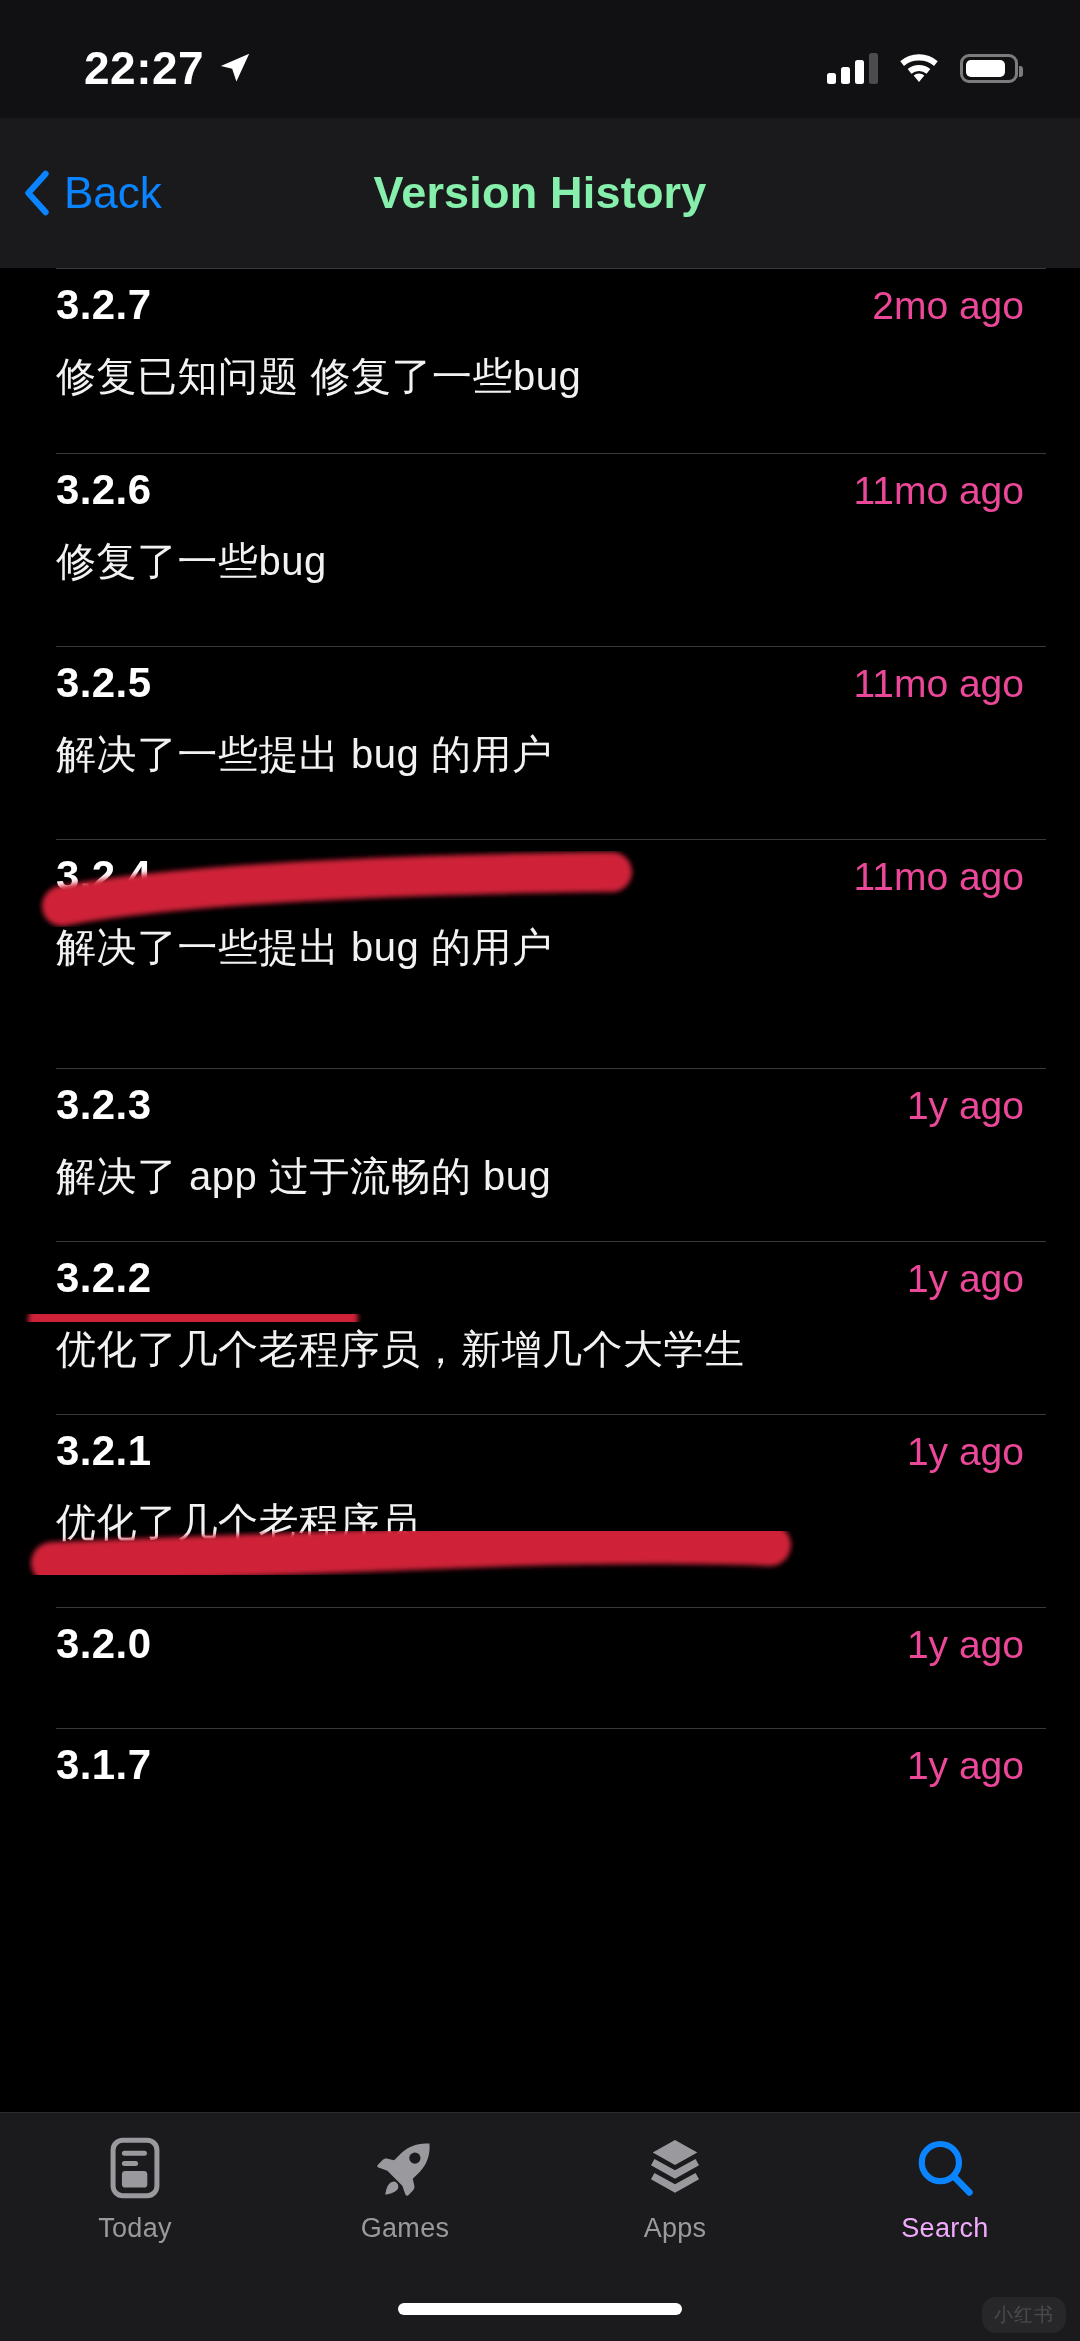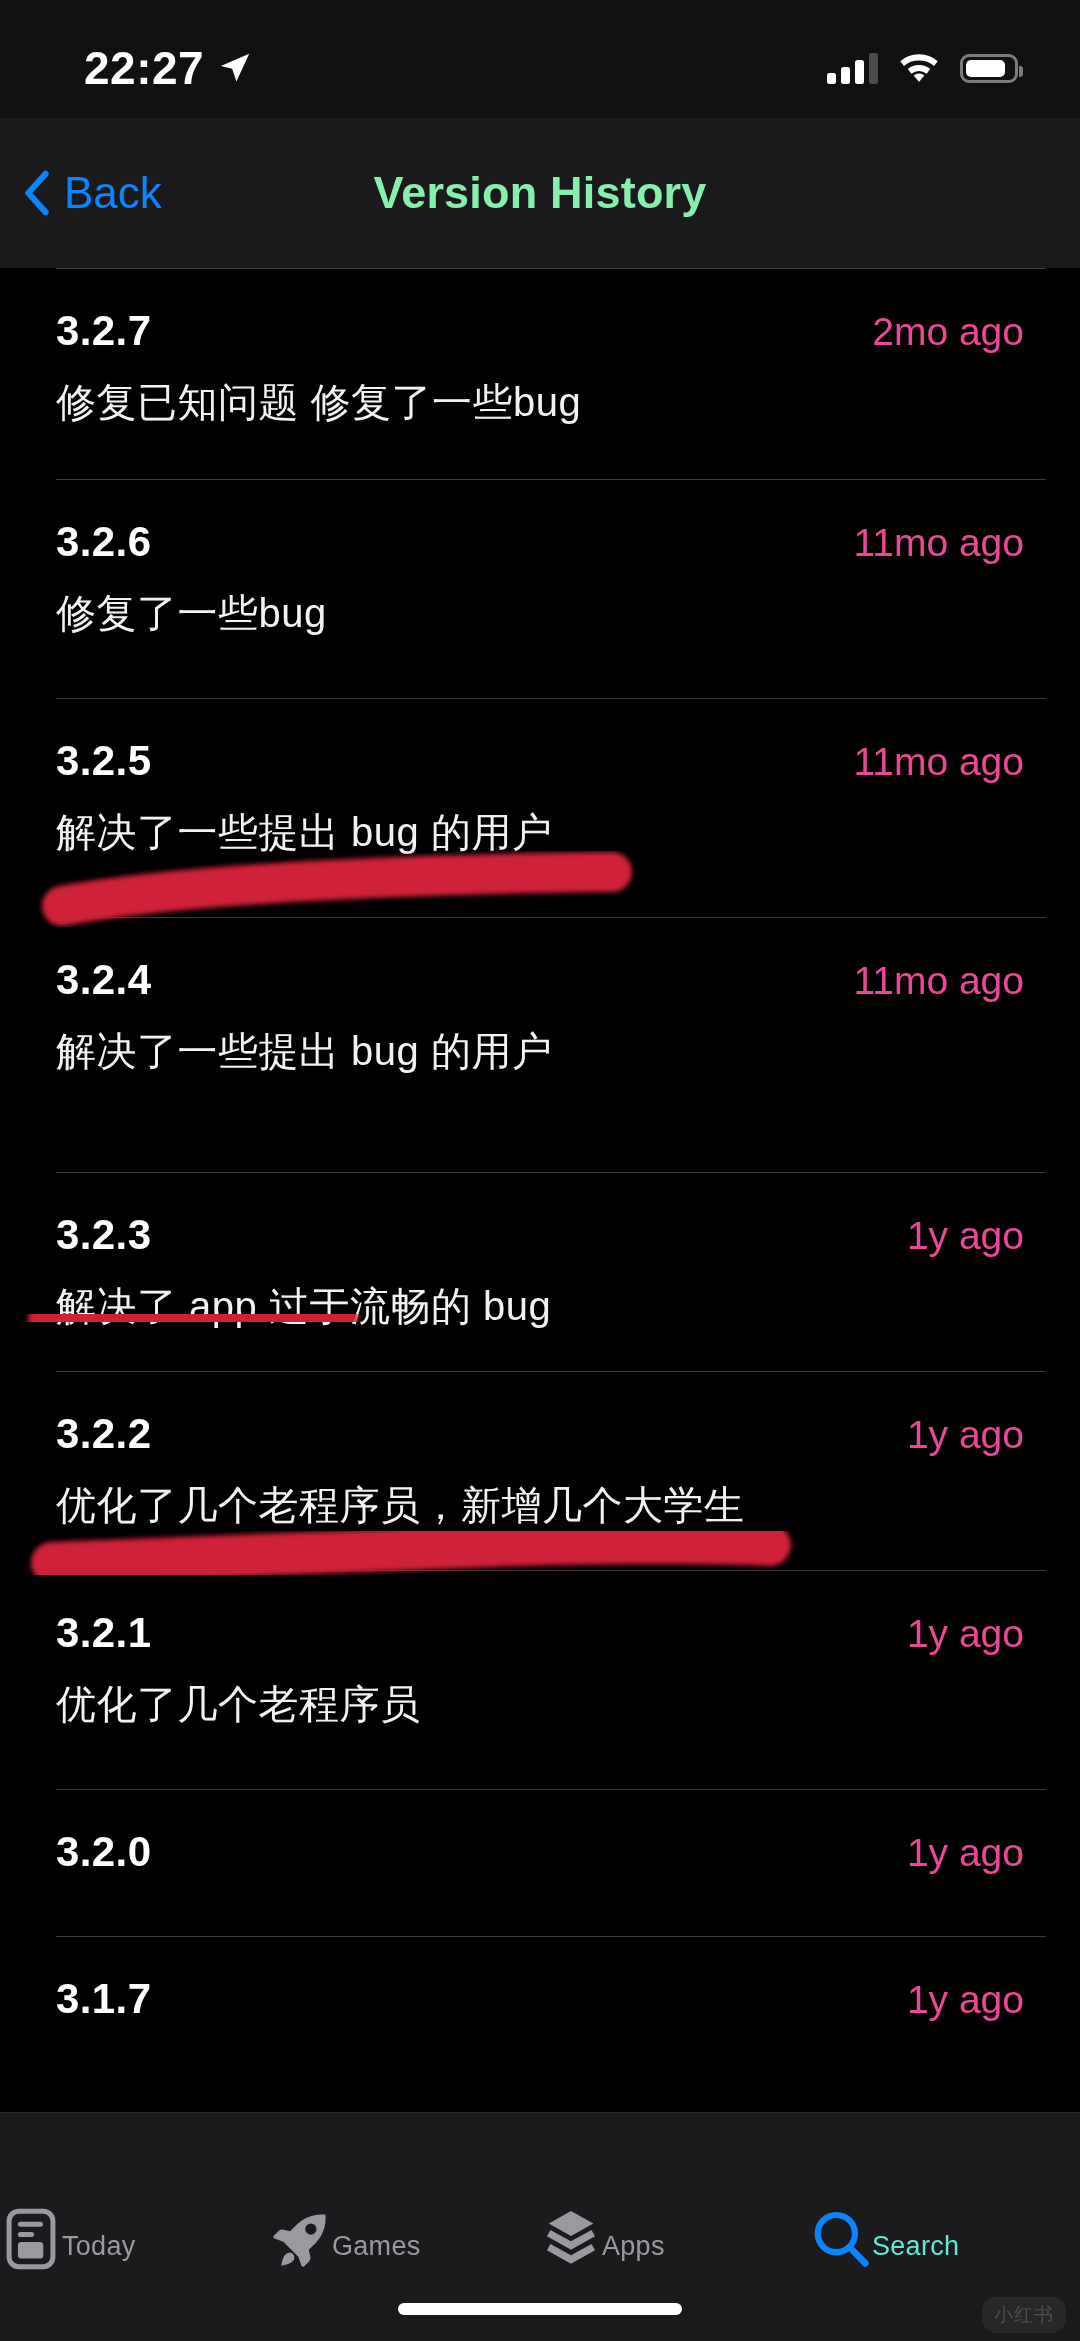--- a/index.html
+++ b/index.html
@@ -125,21 +125,21 @@
   }
   .row {
     position: relative;
     padding: 0 56px;
     box-sizing: border-box;
   }
   .row-top {
     display: flex;
     justify-content: space-between;
     align-items: baseline;
-    padding-top: 38px;
+    margin-top: 12px;
   }
   .row-version {
     color: #ffffff;
     font-size: 42px;
     font-weight: 700;
     letter-spacing: 0.4px;
   }
   .row-date {
     color: #ec4899;
     font-size: 39px;
@@ -183,38 +183,39 @@
     width: 1080px;
     height: 229px;
     background: #1b1b1d;
     border-top: 1px solid #2c2c2e;
     box-sizing: border-box;
     display: flex;
   }
   .tab {
     flex: 1;
     display: flex;
+    flex-direction: column;
     align-items: center;
     padding-top: 24px;
     cursor: pointer;
   }
   .tab-icon {
     width: 62px; height: 62px;
     display: flex;
     align-items: center;
     justify-content: center;
   }
   .tab-icon svg { display: block; }
   .tab-label {
     margin-top: 14px;
     font-size: 27px;
     color: #9a9a9e;
     letter-spacing: 0.3px;
   }
-  .tab.active .tab-label { color: #5eead4; }
+  .tab.active .tab-label { color: #f0abfc; }
 
   .home-indicator {
     position: absolute;
     left: 50%;
     transform: translateX(-50%);
     bottom: 26px;
     width: 284px;
     height: 12px;
     background: #ffffff;
     border-radius: 6px;

